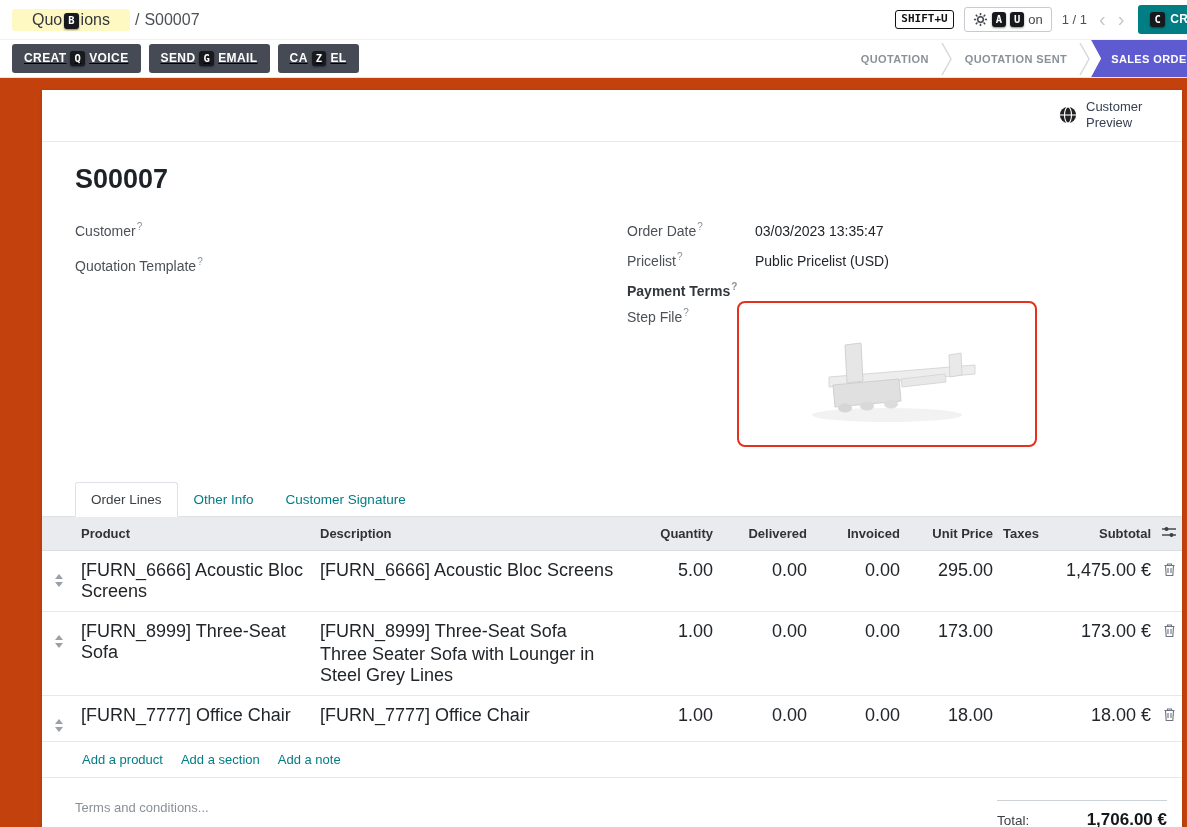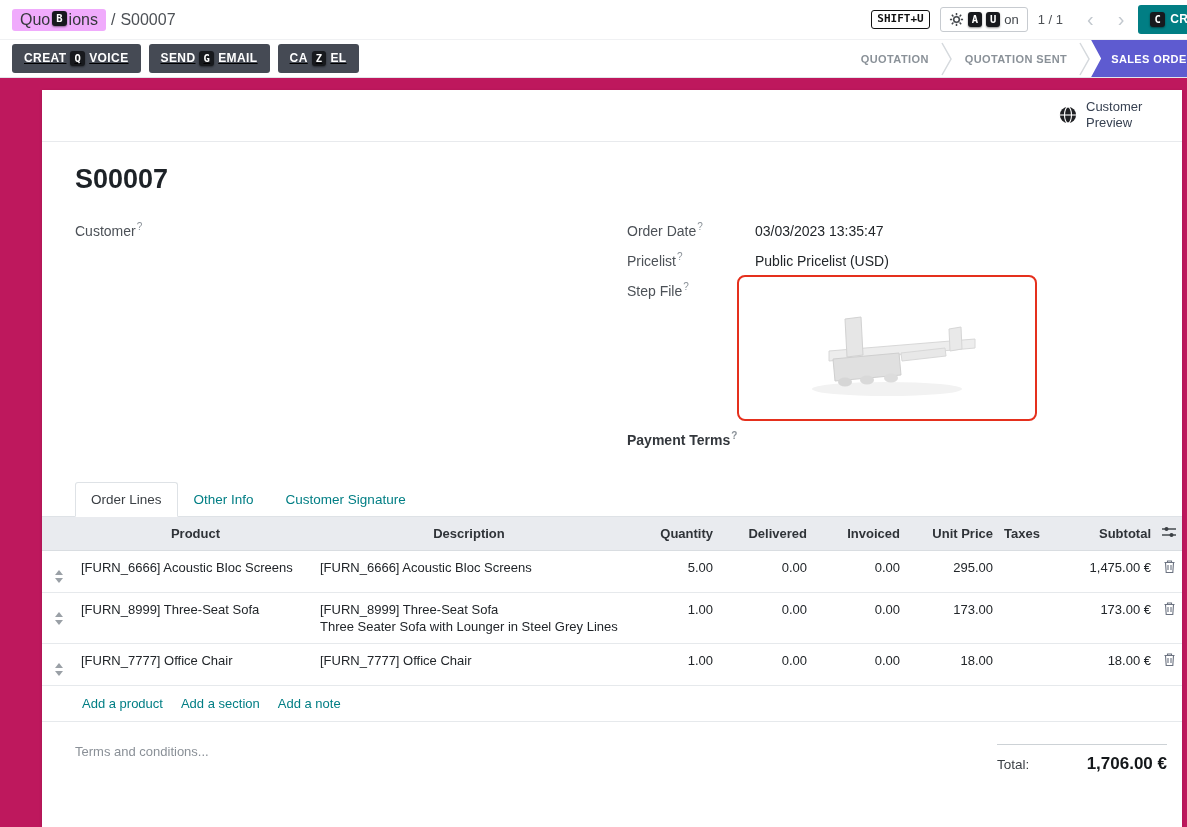--- a/index.html
+++ b/index.html
@@ -10,27 +10,27 @@
   
   .kbd { display:inline-block; background:#17191d; color:#fff; font:700 10.5px "DejaVu Sans Mono", monospace;
          padding:2px 4px; border-radius:3px; line-height:1.1; box-shadow:0 1px 2px rgba(0,0,0,.45); }
   .kbd-light { display:inline-block; background:#fff; color:#111; border:1px solid #111;
          font:700 11px "DejaVu Sans Mono", monospace; padding:2px 5px; border-radius:3px; line-height:1.1; }
 
   
   .topbar { height:40px; display:flex; align-items:center; justify-content:space-between;
             padding:0 12px; background:#fff; border-bottom:1px solid #f0f1f3; }
   .breadcrumb { font-size:16px; color:#4d5156; display:flex; align-items:center; gap:5px; }
-  .hint-overlay { background:#f0abfc; border-radius:3px; padding:2px 8px; display:inline-flex;
-                  align-items:flex-start; gap:2px; color:#35383c; }
+  .hint-overlay { background:#fef9c3; border-radius:3px; padding:2px 20px; display:inline-flex;
+                  align-items:flex-end; gap:2px; color:#35383c; }
   .breadcrumb .current { color:#4d5156; }
   .topbar-right { display:flex; align-items:center; gap:10px; }
   .action-menu { display:inline-flex; align-items:center; gap:4px; background:#fff; border:1px solid #c7cbd0;
                  border-radius:3px; padding:4px 8px; font-size:13px; color:#43474c; cursor:pointer; }
-  .pager { display:flex; align-items:center; gap:16px; }
+  .pager { display:flex; align-items:center; gap:4px; }
   .pager-count { font-size:13px; color:#4d5156; margin-right:4px; }
   .pager-btn { border:none; background:none; color:#c2c8ce; font-size:20px; line-height:1; cursor:pointer; padding:0 4px; }
   .create-btn { display:inline-flex; align-items:center; gap:5px; background:#017e84; color:#fff; border:none;
                 border-radius:3px; padding:7px 12px; font:700 12px "Liberation Sans", sans-serif;
                 letter-spacing:.4px; margin-right:-58px; white-space:nowrap; cursor:pointer; }
 
   
   .actionbar { position:relative; height:38px; display:flex; align-items:center;
                background:#fff; border-bottom:1px solid #e2e5e9; padding-left:12px; }
   .action-left { display:flex; align-items:center; gap:8px;text-decoration:underline; }
@@ -38,21 +38,21 @@
               border-radius:3px; padding:7px 12px; font:700 12px "Liberation Sans", sans-serif;
               letter-spacing:.4px; cursor:pointer; }
   .statusbar { position:absolute; right:-30px; top:0; height:100%; display:flex; align-items:center; }
   .stage { font:700 11px "Liberation Sans", sans-serif; letter-spacing:.4px; color:#8a9198;
            padding:0 12px; cursor:pointer; white-space:nowrap; }
   .stage-sep { display:block; }
   .stage.active { background:#5e5bd0; color:#fff; height:37px; display:flex; align-items:center;
                   padding:0 22px 0 20px; clip-path:polygon(0 0,100% 0,100% 100%,0 100%,10px 50%); }
 
   
-  .content { background:#be185d; height:749px; padding:12px 0 0 42px; }
+  .content { background:#c2410c; height:749px; padding:12px 0 0 42px; }
   .sheet { width:1140px; min-height:737px; background:#fff; box-shadow:0 1px 3px rgba(0,0,0,.15); }
   .preview-row { display:flex; justify-content:flex-end; padding:9px 30px; border-bottom:1px solid #e8eaed; }
   .customer-preview { display:flex; align-items:center; gap:9px; background:none; border:none; cursor:pointer; }
   .customer-preview span { display:block; width:66px; text-align:left; font-size:13px; color:#374151; line-height:1.25; }
 
   .sheet-top { padding:0 33px; }
   .o-title { font-size:27px; font-weight:700; color:#1d2227; margin:22px 0 26px; }
 
   .fields { display:flex; }
   .lcol { width:552px; }
@@ -73,22 +73,22 @@
   
   .tabs { display:flex; padding-left:33px; border-bottom:1px solid #dee2e6; margin-top:26px; }
   .tab { padding:9px 15px; font-size:13.5px; color:#017e84; border:1px solid transparent; margin-bottom:-1px;
          background:none; cursor:pointer; }
   .tab.active { background:#fff; border-color:#dee2e6 #dee2e6 #fff; color:#3a3f44;
                 border-top-left-radius:3px; border-top-right-radius:3px; }
 
   
   table.olines { width:1140px; border-collapse:collapse; table-layout:fixed; }
   .olines th { background:#e9ebef; font-size:13px; font-weight:700; color:#2f3338; padding:9px 5px;
-               text-align:center; border-bottom:1px solid #d9dde1; }
-  .olines td { font-size:13px; color:#22262a; padding:9px 5px; border-bottom:1px solid #e6e9ec; vertical-align:top; }
+               text-align:left; border-bottom:1px solid #d9dde1; }
+  .olines td { font-size:18px; color:#22262a; padding:9px 5px; border-bottom:1px solid #e6e9ec; vertical-align:top; }
   .olines .num { text-align:right; }
   .olines td.handle-cell { text-align:center; padding-top:12px; }
   .drag { display:inline-flex; flex-direction:column; gap:3px; align-items:center; cursor:grab; }
   .tri-up { width:0; height:0; border-left:4px solid transparent; border-right:4px solid transparent;
             border-bottom:5px solid #9aa0a6; }
   .tri-down { width:0; height:0; border-left:4px solid transparent; border-right:4px solid transparent;
               border-top:5px solid #9aa0a6; }
   .desc2 { margin-top:2px; }
   .linked { color:#2c83d6; font-weight:500; }
   .trash-btn { background:none; border:none; cursor:pointer; padding:0; }
@@ -193,58 +193,64 @@
       <div class="sheet-top">
         <h1 class="o-title">S00007</h1>
 
         <div class="fields">
           <div class="lcol">
             <div class="frow">
               <span class="flabel">
                 <span>Customer</span><sup>?</sup>
               </span>
             </div>
+            <div class="frow tmpl-row">
+              <span class="flabel">
+                <span>Quotation Template</span><sup>?</sup>
+              </span>
+              <div class="fvalue"></div>
+            </div>
           </div>
 
           <div class="rcol">
             <div class="frow">
               <span class="flabel">
                 <span>Order Date</span><sup>?</sup>
               </span>
               <span class="fvalue">03/03/2023 13:35:47</span>
             </div>
             <div class="frow">
               <span class="flabel">
                 <span>Pricelist</span><sup>?</sup>
               </span>
               <span class="fvalue">Public Pricelist (USD)</span>
+            </div>
+            <div class="frow">
+              <span class="flabel bold">
+                <span>Payment Terms</span><sup>?</sup>
+              </span>
+              <span class="fvalue"></span>
             </div>
             <div class="frow stepfile-row">
               <span class="flabel">
                 <span>Step File</span><sup>?</sup>
               </span>
               <div class="stepfile-box">
                 <svg width="240" height="110" viewBox="0 0 240 110">
                   <ellipse cx="120" cy="96" rx="75" ry="7" fill="#f2f2f2"></ellipse>
                   <polygon points="62,58 208,46 208,55 62,68" fill="#ededed" stroke="#d8d8d8" stroke-width="1"></polygon>
                   <polygon points="78,26 94,24 96,62 80,64" fill="#e6e6e6" stroke="#d2d2d2" stroke-width="1"></polygon>
                   <polygon points="182,36 194,34 195,56 183,58" fill="#e9e9e9" stroke="#d6d6d6" stroke-width="1"></polygon>
                   <polygon points="66,66 132,60 134,82 68,88" fill="#e0e0e0" stroke="#cfcfcf" stroke-width="1"></polygon>
                   <ellipse cx="78" cy="89" rx="7" ry="4.5" fill="#d6d6d6"></ellipse>
                   <ellipse cx="100" cy="87" rx="7" ry="4.5" fill="#d9d9d9"></ellipse>
                   <ellipse cx="124" cy="85" rx="7" ry="4.5" fill="#dcdcdc"></ellipse>
                   <polygon points="134,60 178,55 179,63 135,68" fill="#e8e8e8" stroke="#d8d8d8" stroke-width="1"></polygon>
                 </svg>
               </div>
-            </div>
-            <div class="frow">
-              <span class="flabel bold">
-                <span>Payment Terms</span><sup>?</sup>
-              </span>
-              <span class="fvalue"></span>
             </div>
           </div>
         </div>
       </div>
 
       <div class="tabs">
         <div class="tab active">Order Lines</div>
         <div class="tab">Other Info</div>
         <div class="tab">Customer Signature</div>
       </div>

